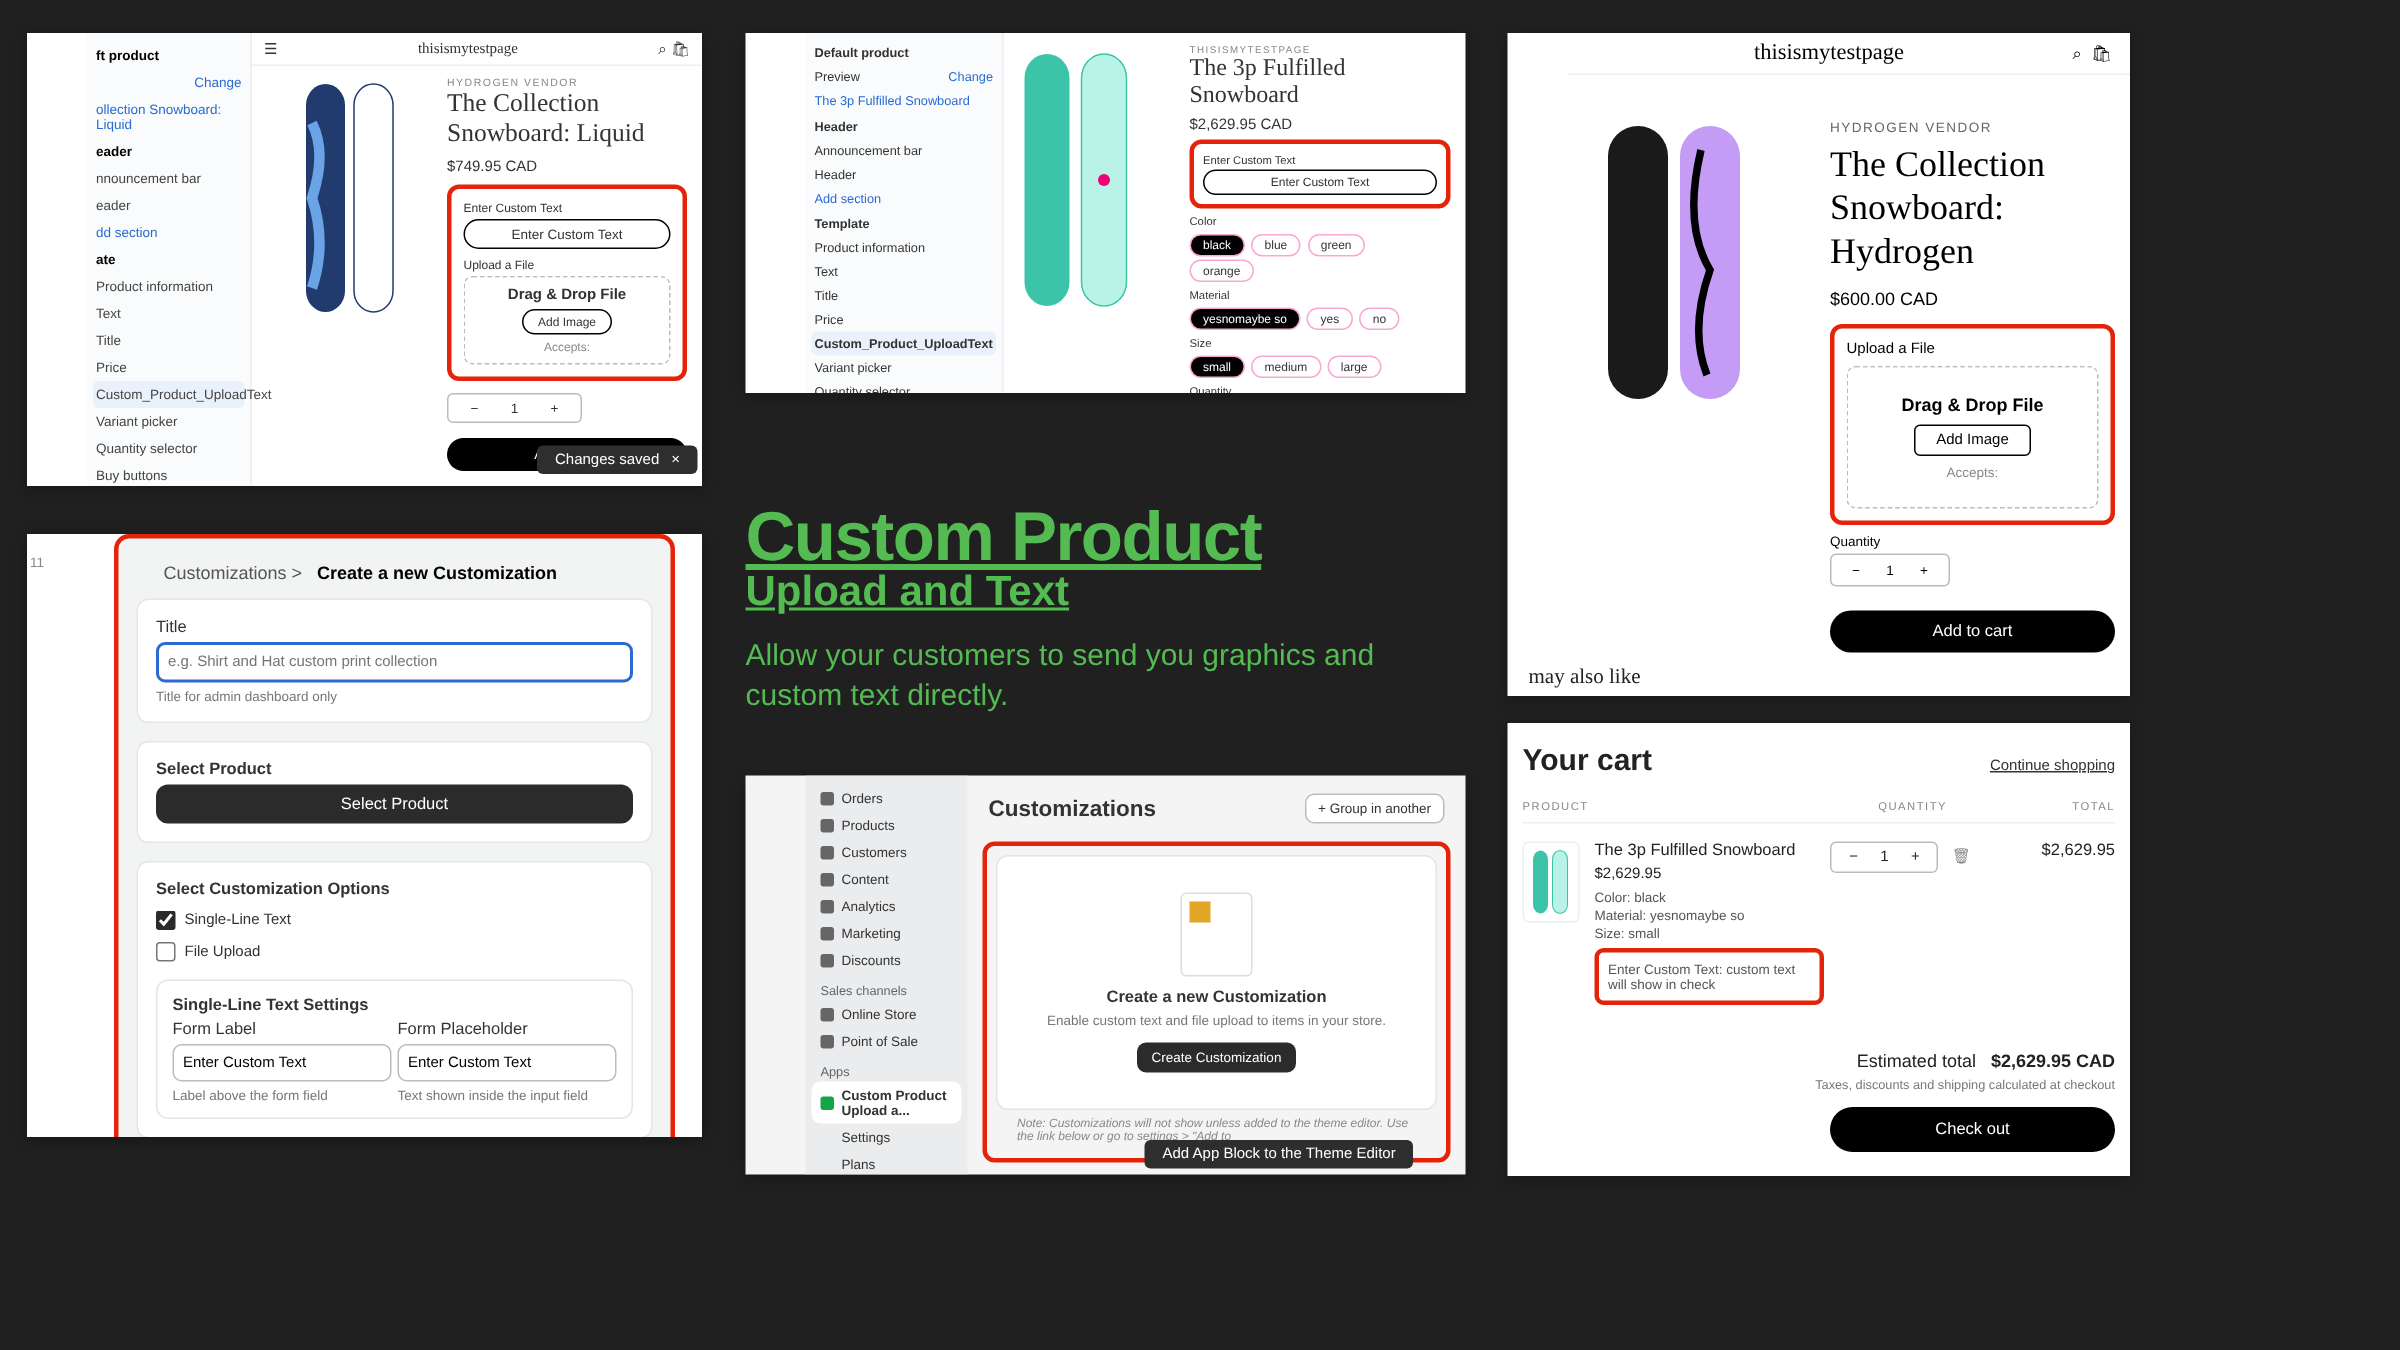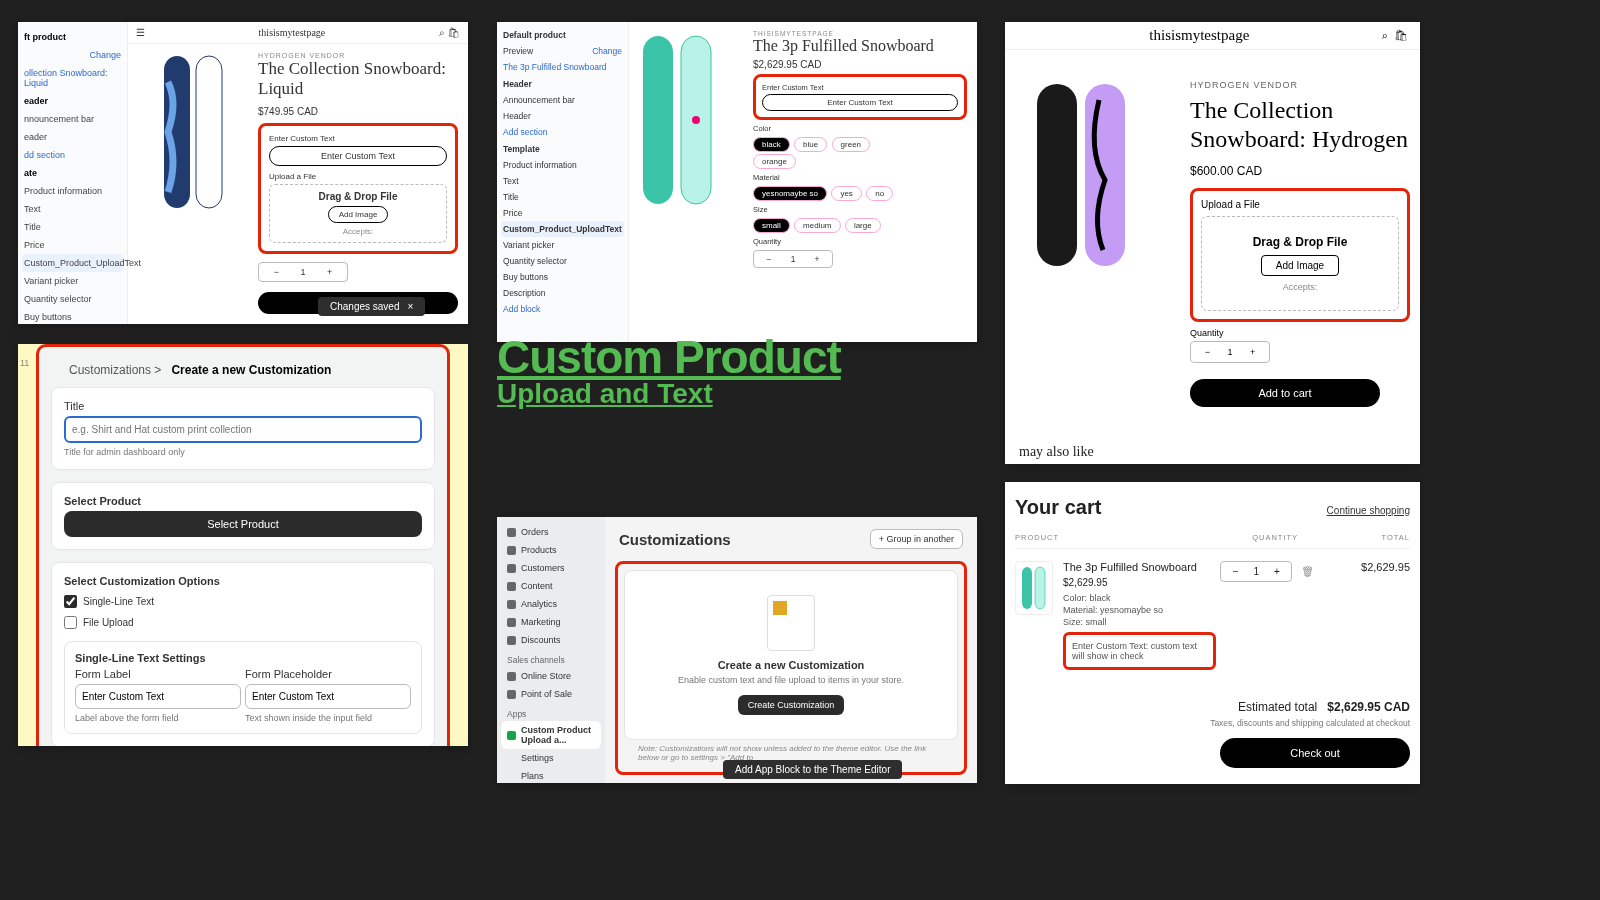--- a/index.html
+++ b/index.html
@@ -1,17 +1,17 @@
 <!DOCTYPE html>
 <html><head>
 <meta charset="utf-8">
 <style>
   * { margin: 0; padding: 0; box-sizing: border-box; }
   body { background: #202020; font-family: -apple-system, BlinkMacSystemFont, 'Segoe UI', sans-serif; width: 1600px; height: 900px; position: relative; overflow: hidden; }
-  .panel { position: absolute; background: #fff; overflow: hidden; box-shadow: 0 2px 10px rgba(0,0,0,.3); }
+  .panel { position: absolute; background: #fff; overflow: hidden; box-shadow: 0 2px 10px rgba(0,0,0,.3); padding-left: 40px; }
   .red-box { border: 3px solid #e3240b; border-radius: 8px; }
   .toast { background: #2e2e2e; color: #fff; padding: 4px 12px; border-radius: 4px; font-size: 10px; display: inline-flex; align-items: flex-start; gap: 8px; }
 
   
   #p1 { top: 22px; left: 18px; width: 450px; height: 302px; display: flex; font-size: 9px; color: #333; }
   #p1 .side { width: 110px; background: #fafbfc; border-right: 1px solid #eee; padding: 6px 4px; }
   #p1 .side .row { padding: 4px 2px; color: #444; }
   #p1 .side .hdr { font-weight: 600; color: #000; }
   #p1 .side .blue { color: #2a6ad1; }
   #p1 .side .sel { background: #e9f1fc; border-radius: 4px; }
@@ -25,21 +25,21 @@
   #p1 .custom1 { padding: 8px; }
   #p1 .lbl { font-size: 8px; margin-bottom: 3px; }
   #p1 .inp { border: 1px solid #000; border-radius: 12px; padding: 4px; text-align: center; font-size: 9px; margin-bottom: 6px; }
   #p1 .drop { border: 1px dashed #bbb; border-radius: 6px; padding: 6px; text-align: center; }
   #p1 .addimg { border: 1px solid #000; border-radius: 12px; padding: 3px 10px; display: inline-block; font-size: 8px; margin-top: 4px; }
   #p1 .qty { border: 1px solid #bbb; border-radius: 4px; width: 90px; display: flex; justify-content: space-around; padding: 4px; margin-top: 8px; }
   #p1 .cartbtn { background: #000; color: #fff; border-radius: 16px; padding: 6px; text-align: center; margin-top: 10px; }
   #p1 .toastpos { position: absolute; bottom: 8px; left: 190px; }
 
   
-  #p2 { top: 22px; left: 497px; width: 480px; height: 320px; display: flex; font-size: 8.5px; color: #333; }
+  #p2 { top: 22px; left: 497px; width: 480px; height: 240px; display: flex; font-size: 8.5px; color: #333; }
   #p2 .side { width: 132px; background: #fafbfc; border-right: 1px solid #eee; padding: 4px; }
   #p2 .side .row { padding: 3px 2px; }
   #p2 .side .hdr { font-weight: 600; padding-top: 4px; }
   #p2 .side .blue { color: #2a6ad1; }
   #p2 .side .sel { background: #e9f1fc; border-radius: 4px; font-weight:600; }
   #p2 .main { flex: 1; display: flex; padding: 8px 4px; }
   #p2 .pimg { width: 120px; }
   #p2 .pinfo { flex: 1; padding-right: 6px; }
   #p2 .ptitle { font-family: 'Times New Roman', serif; font-size: 16px; line-height: 1.15; }
   #p2 .pprice { font-size: 10px; margin: 4px 0; }
@@ -69,21 +69,21 @@
   #p3 .cartbtn { background: #000; color: #fff; border-radius: 20px; padding: 8px; text-align: center; margin-top: 16px; width: 190px; font-size:11px; }
   #p3 .also { font-family:'Times New Roman',serif; font-size:14px; padding-left:14px; color:#222; position:absolute; bottom:4px; left:0; }
 
   
   #ctr { position: absolute; top: 330px; left: 497px; width: 480px; color: #53bb51; }
   #ctr h1 { font-size: 46px; font-weight: 800; text-decoration: underline; letter-spacing: -1px; }
   #ctr h2 { font-size: 28px; font-weight: 700; text-decoration: underline; margin-top: -6px; }
   #ctr p { font-size: 20px; margin-top: 14px; line-height: 1.35; }
 
   
-  #p4 { top: 344px; left: 18px; width: 450px; height: 402px; background: #fef9c3; font-size: 10px; color: #333; }
+  #p4 { top: 356px; left: 18px; width: 450px; height: 402px; background: #ffffff; font-size: 10px; color: #333; }
   #p4 .hdr1 { display: flex; align-items: center; gap: 6px; padding: 8px 10px; font-size: 11px; }
   #p4 .gicon { width: 14px; height: 14px; background: #17a349; border-radius: 3px; }
   #p4 .crumbs { padding: 4px 18px 10px 18px; font-size: 12px; color: #555; }
   #p4 .crumbs b { color: #000; font-weight: 600; }
   #p4 .rbox { margin: 0 18px; border-radius: 10px; padding: 12px; background: #f2f3f3; }
   #p4 .card { background: #fff; border-radius: 8px; padding: 12px; margin-bottom: 12px; border: 1px solid #e6e6e6; }
   #p4 .flbl { font-size: 11px; margin-bottom: 4px; }
   #p4 input[type=text] { width: 100%; border: 2px solid #2a6ad1; border-radius: 6px; padding: 6px; font-size: 10px; }
   #p4 .help { font-size: 9px; color: #777; margin-top: 4px; }
   #p4 .btn { background: #2b2b2b; color: #fff; border-radius: 8px; padding: 7px; text-align: center; font-size: 11px; }
@@ -314,20 +314,21 @@
       </div>
       <div class="cartbtn">Add to cart</div>
     </div>
   </div>
   <div class="also">may also like</div>
 </div>
 
 <div id="ctr">
   <h1>Custom Product</h1>
   <h2>Upload and Text</h2>
+  <p>Allow your customers to send you graphics and custom text directly.</p>
 </div>
 
 <div id="p4" class="panel">
   <div class="side11">11</div>
   <div class="rbox red-box">
     <div class="crumbs">
       <span>Customizations</span> &gt;&nbsp;&nbsp;
       <b>Create a new Customization</b>
     </div>
     <div class="card">

